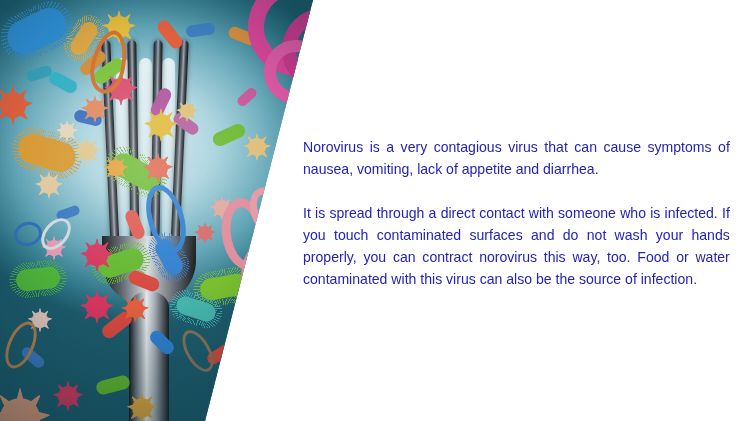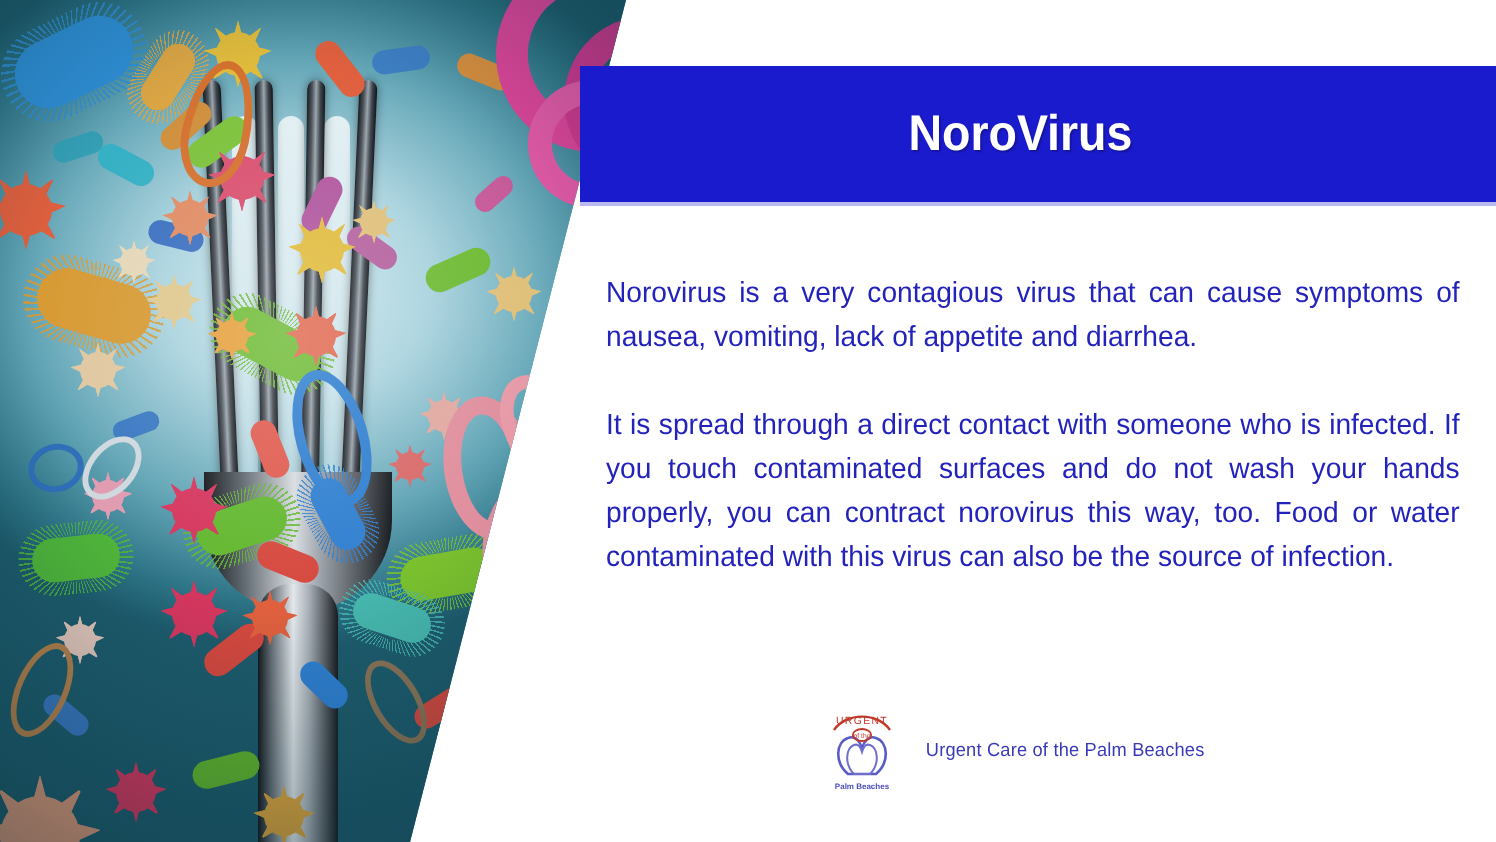--- a/index.html
+++ b/index.html
@@ -262,37 +262,20 @@
     <div class="germ" style="left:248px; top:-22px; width:66px; height:66px; border-radius:50%; border:16px solid #e0459a; background:transparent; transform:rotate(18deg);"></div>
     <div class="germ" style="left:282px; top:8px;  width:56px; height:56px; border-radius:50%; border:14px solid #d1388f; background:transparent; transform:rotate(-22deg);"></div>
     <div class="germ" style="left:264px; top:40px; width:40px; height:40px; border-radius:50%; border:12px solid #e65aa8; background:transparent; transform:rotate(34deg);"></div>
     <div class="germ" style="left:222px; top:198px; width:26px; height:54px; border-radius:50%; border:9px solid #e08f9e; background:transparent; transform:rotate(-8deg);"></div>
     <div class="germ" style="left:242px; top:238px; width:24px; height:46px; border-radius:50%; border:8px solid #e090a0; background:transparent; transform:rotate(14deg);"></div>
     <div class="germ" style="left:252px; top:186px; width:22px; height:40px; border-radius:50%; border:7px solid #e79aa8; background:transparent; transform:rotate(-26deg);"></div>
 
     <div class="illus-vignette"></div>
   </div>
 
-  <div class="title-banner">
-    <div class="title-text">NoroVirus</div>
-  </div>
 
   <div class="body-copy">
     <p class="para p1">Norovirus is a very contagious virus that can cause symptoms of nausea, vomiting, lack of appetite and diarrhea.</p>
     <p class="para p2">It is  spread through a direct contact with someone who is infected. If you touch contaminated surfaces and do not wash your hands properly, you can contract norovirus this way, too. Food or water contaminated with this virus can also be the source of infection.</p>
   </div>
 
-  <div class="logo-row">
-    <div class="logo-mark">
-      <svg width="40" height="44" viewBox="0 0 40 44" xmlns="http://www.w3.org/2000/svg">
-        <path d="M6 12 A16 13 0 0 1 34 12" fill="none" stroke="#c0392b" stroke-width="1.2"></path>
-        <text x="20" y="9" font-family="Liberation Sans, sans-serif" font-size="5.2" fill="#c0392b" text-anchor="middle" letter-spacing="0.7">URGENT</text>
-        <path d="M13 34 C6 28 7 18 13 16 C17 14.5 19 18 20 21 C21 18 23 14.5 27 16 C33 18 34 28 27 34 Z" fill="none" stroke="#5b5bc4" stroke-width="1.3"></path>
-        <path d="M16 34 C11 29 12 21 16 19.5 C18.4 18.6 19.4 21 20 23 C20.6 21 21.6 18.6 24 19.5 C28 21 29 29 24 34 Z" fill="none" stroke="#6f6fd0" stroke-width="1"></path>
-        <ellipse cx="20" cy="14.5" rx="4.6" ry="3" fill="none" stroke="#c0392b" stroke-width="0.9"></ellipse>
-        <text x="20" y="15.8" font-family="Liberation Sans, sans-serif" font-size="3.4" fill="#c0392b" text-anchor="middle">of the</text>
-        <text x="20" y="41.5" font-family="Liberation Sans, sans-serif" font-size="4" fill="#4a4ac0" text-anchor="middle" font-weight="bold">Palm Beaches</text>
-      </svg>
-    </div>
-    <div class="logo-word">Urgent Care of the Palm Beaches</div>
-  </div>
 
 </div>
 
 </body></html>

